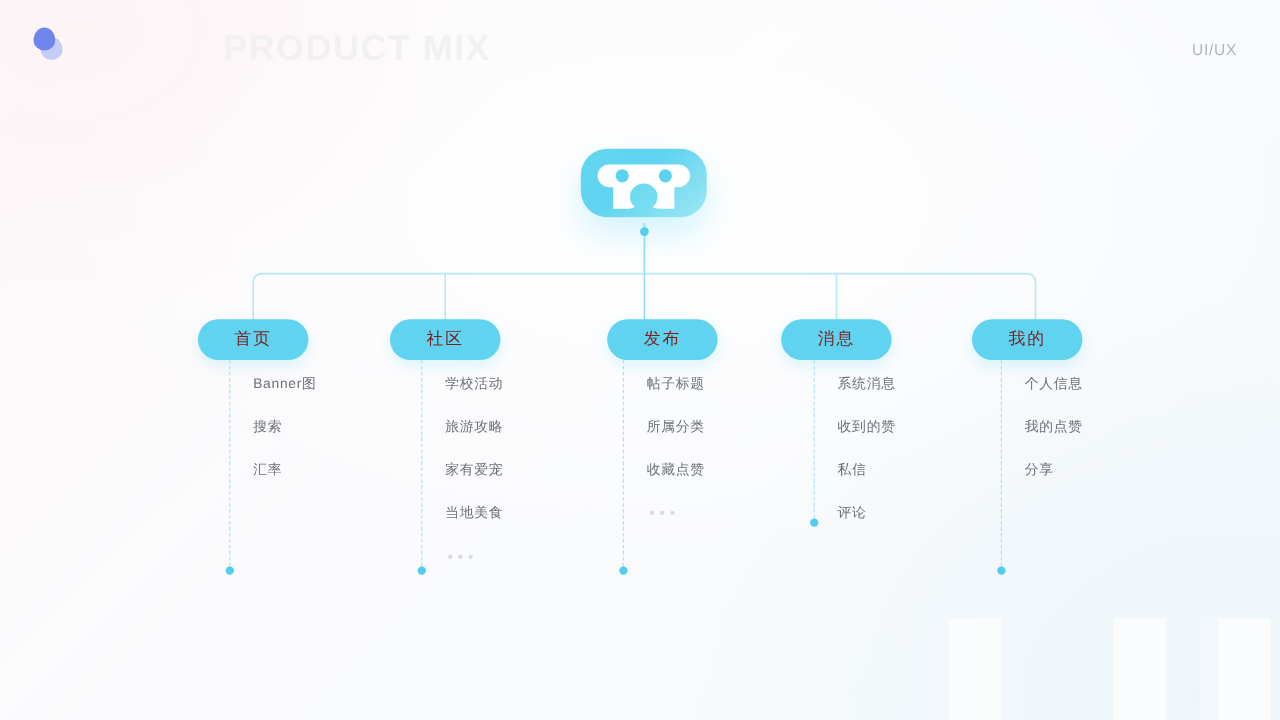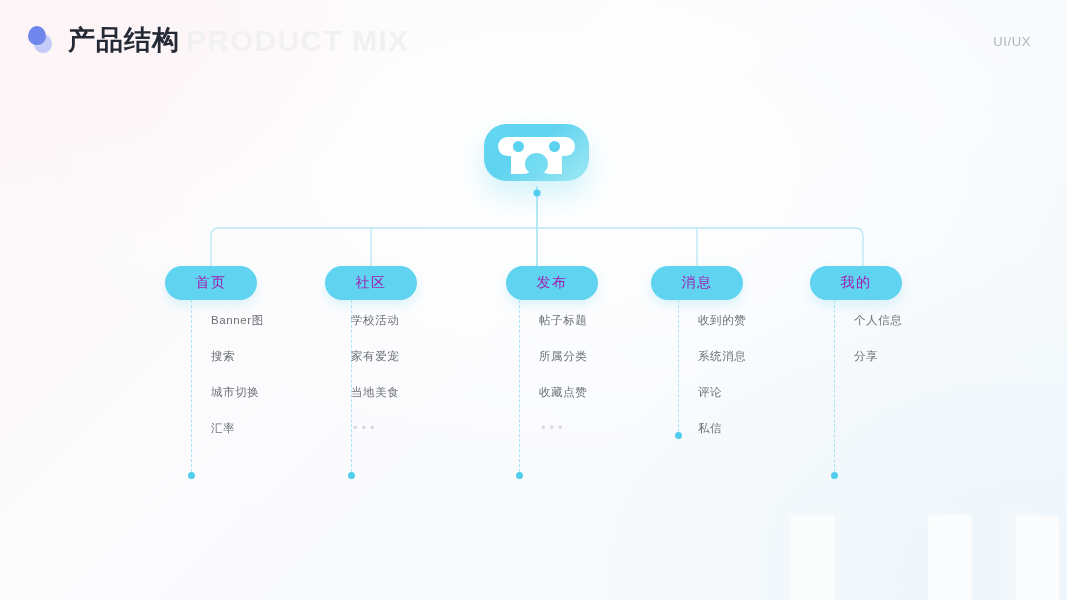--- a/index.html
+++ b/index.html
@@ -183,21 +183,21 @@
   
   .pill {
     position: absolute;
     top: 266px;
     height: 34px;
     border-radius: 17px;
     background: #5fd3ef;
     display: flex;
     align-items: center;
     justify-content: center;
-    color: #a21caf;
+    color: #7f1d1d;
     font-size: 14px;
     letter-spacing: 1.5px;
     box-shadow: 0 5px 12px rgba(95,211,239,.22);
   }
 
   
   .child-col {
     position: absolute;
     top: 302px;
     width: 150px;
@@ -240,21 +240,20 @@
   <div class="watermark-soft">UI</div>
   <div class="watermark">UI</div>
 
   <div class="header">
 
     <div class="brand">
       <div class="logo-mark">
         <div class="blob-b"></div>
         <div class="blob-a"></div>
       </div>
-      <div class="title-cn">产品结构</div>
     </div>
 
     <div class="title-en">PRODUCT MIX</div>
     <div class="corner-tag">UI/UX</div>
   </div>
 
   <div class="root-node">
     <div class="root-face">
       <div class="face-bar"></div>
       <div class="face-leg left"></div>
@@ -276,52 +275,53 @@
     <line x1="697" y1="228" x2="697" y2="266" stroke="#b7e8f6" stroke-width="1.3"></line>
   </svg>
 
   <div id="branches">
       <div class="pill" style="left: 165px; width: 92px;">首页</div>
       <div class="dash-line" style="left: 191px; height: 172px;"></div>
       <div class="end-dot" style="left: 188px; top: 472px;"></div>
       <div class="child-col" style="left: 191px;">
         <div class="child-item">Banner图</div>
         <div class="child-item">搜索</div>
-        <div class="child-item">城市切换</div>
         <div class="child-item">汇率</div>
       </div>
       <div class="pill" style="left: 325px; width: 92px;">社区</div>
       <div class="dash-line" style="left: 351px; height: 172px;"></div>
       <div class="end-dot" style="left: 348px; top: 472px;"></div>
-      <div class="child-col" style="left: 331px;">
+      <div class="child-col" style="left: 351px;">
         <div class="child-item">学校活动</div>
+        <div class="child-item">旅游攻略</div>
         <div class="child-item">家有爱宠</div>
         <div class="child-item">当地美食</div>
         <div class="child-item ellipsis">•••</div>
       </div>
       <div class="pill" style="left: 506px; width: 92px;">发布</div>
       <div class="dash-line" style="left: 519px; height: 172px;"></div>
       <div class="end-dot" style="left: 516px; top: 472px;"></div>
       <div class="child-col" style="left: 519px;">
         <div class="child-item">帖子标题</div>
         <div class="child-item">所属分类</div>
         <div class="child-item">收藏点赞</div>
         <div class="child-item ellipsis">•••</div>
       </div>
       <div class="pill" style="left: 651px; width: 92px;">消息</div>
       <div class="dash-line" style="left: 678px; height: 132px;"></div>
       <div class="end-dot" style="left: 675px; top: 432px;"></div>
       <div class="child-col" style="left: 678px;">
+        <div class="child-item">系统消息</div>
         <div class="child-item">收到的赞</div>
-        <div class="child-item">系统消息</div>
+        <div class="child-item">私信</div>
         <div class="child-item">评论</div>
-        <div class="child-item">私信</div>
       </div>
       <div class="pill" style="left: 810px; width: 92px;">我的</div>
       <div class="dash-line" style="left: 834px; height: 172px;"></div>
       <div class="end-dot" style="left: 831px; top: 472px;"></div>
       <div class="child-col" style="left: 834px;">
         <div class="child-item">个人信息</div>
+        <div class="child-item">我的点赞</div>
         <div class="child-item">分享</div>
       </div>
     </div>
 
 </div>
 
 </body></html>

